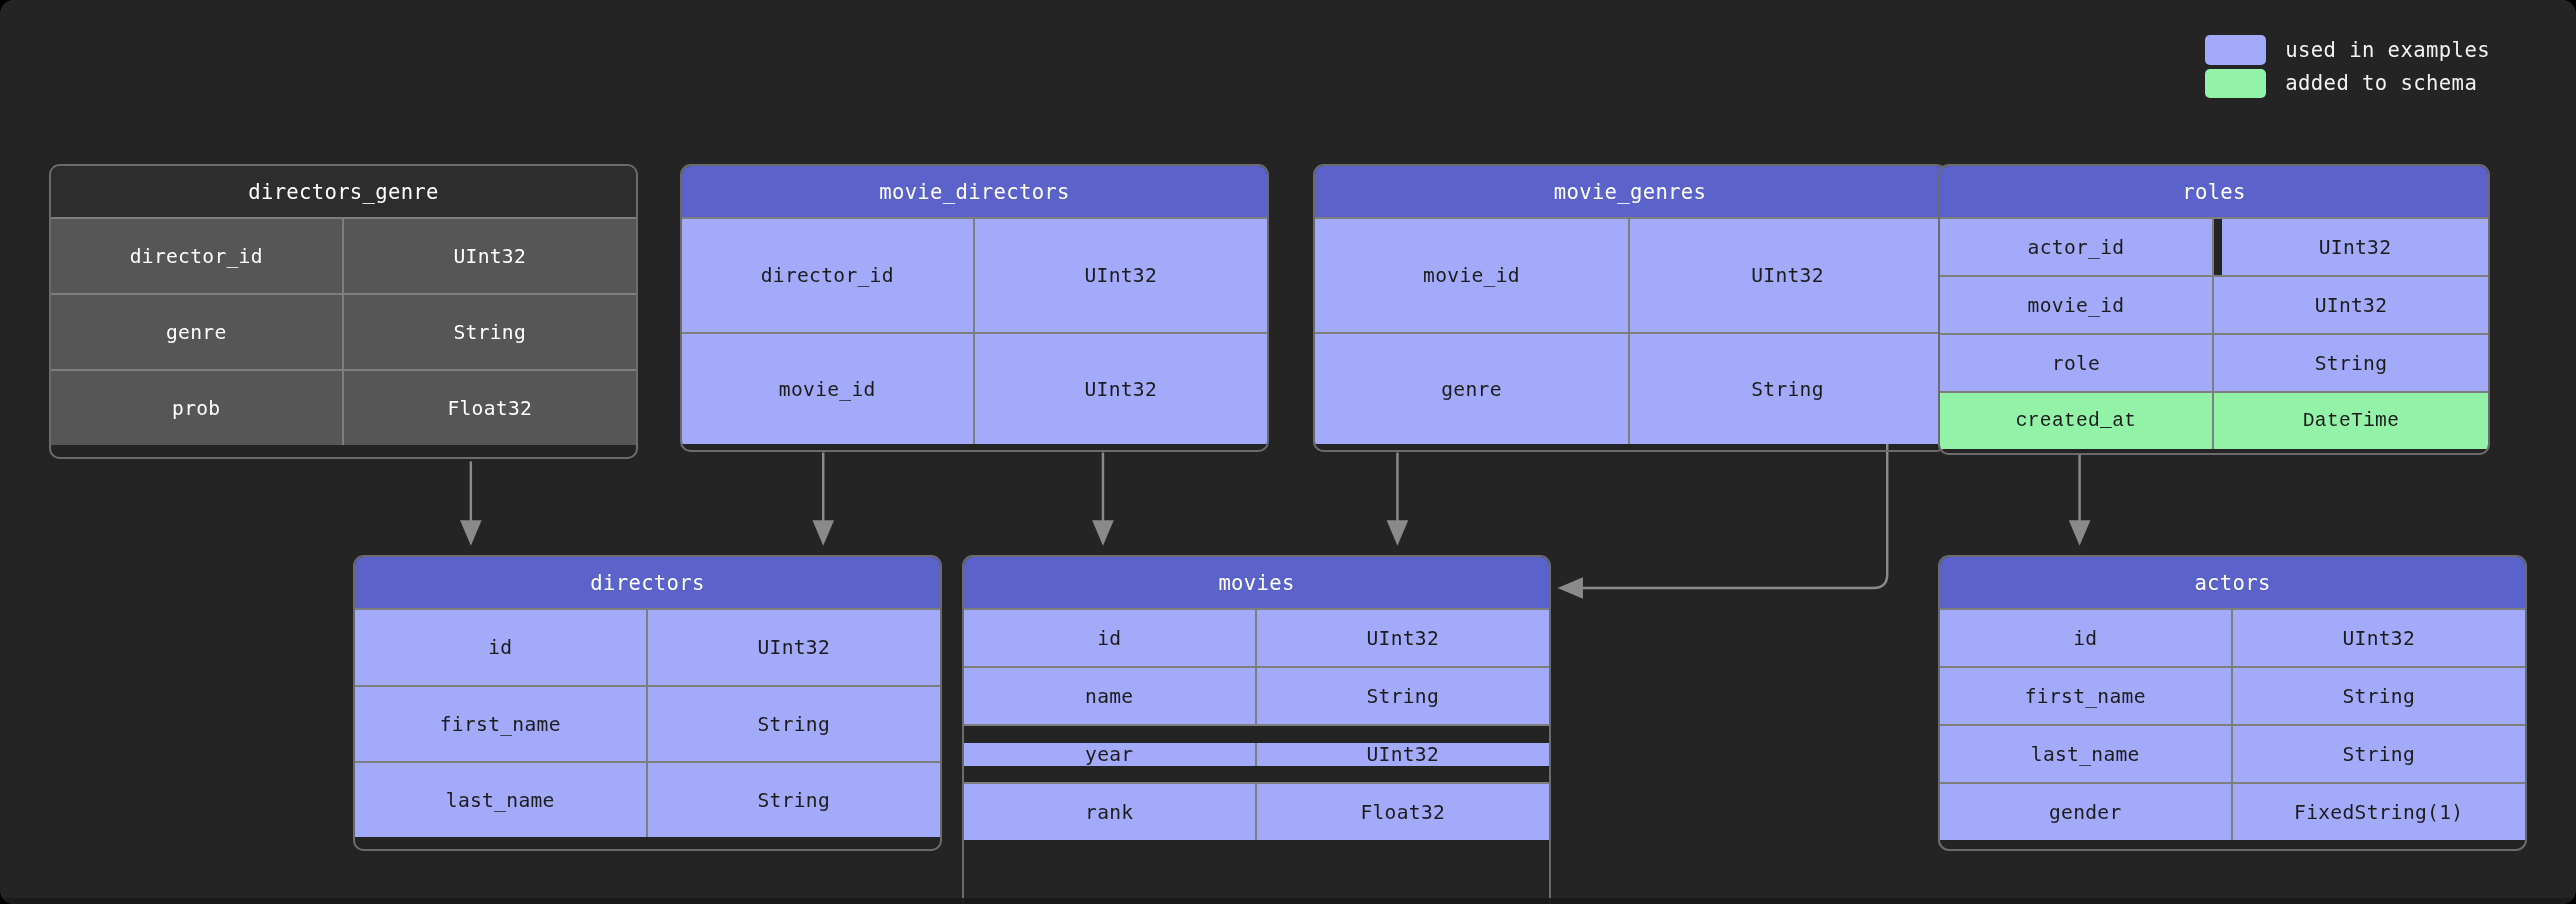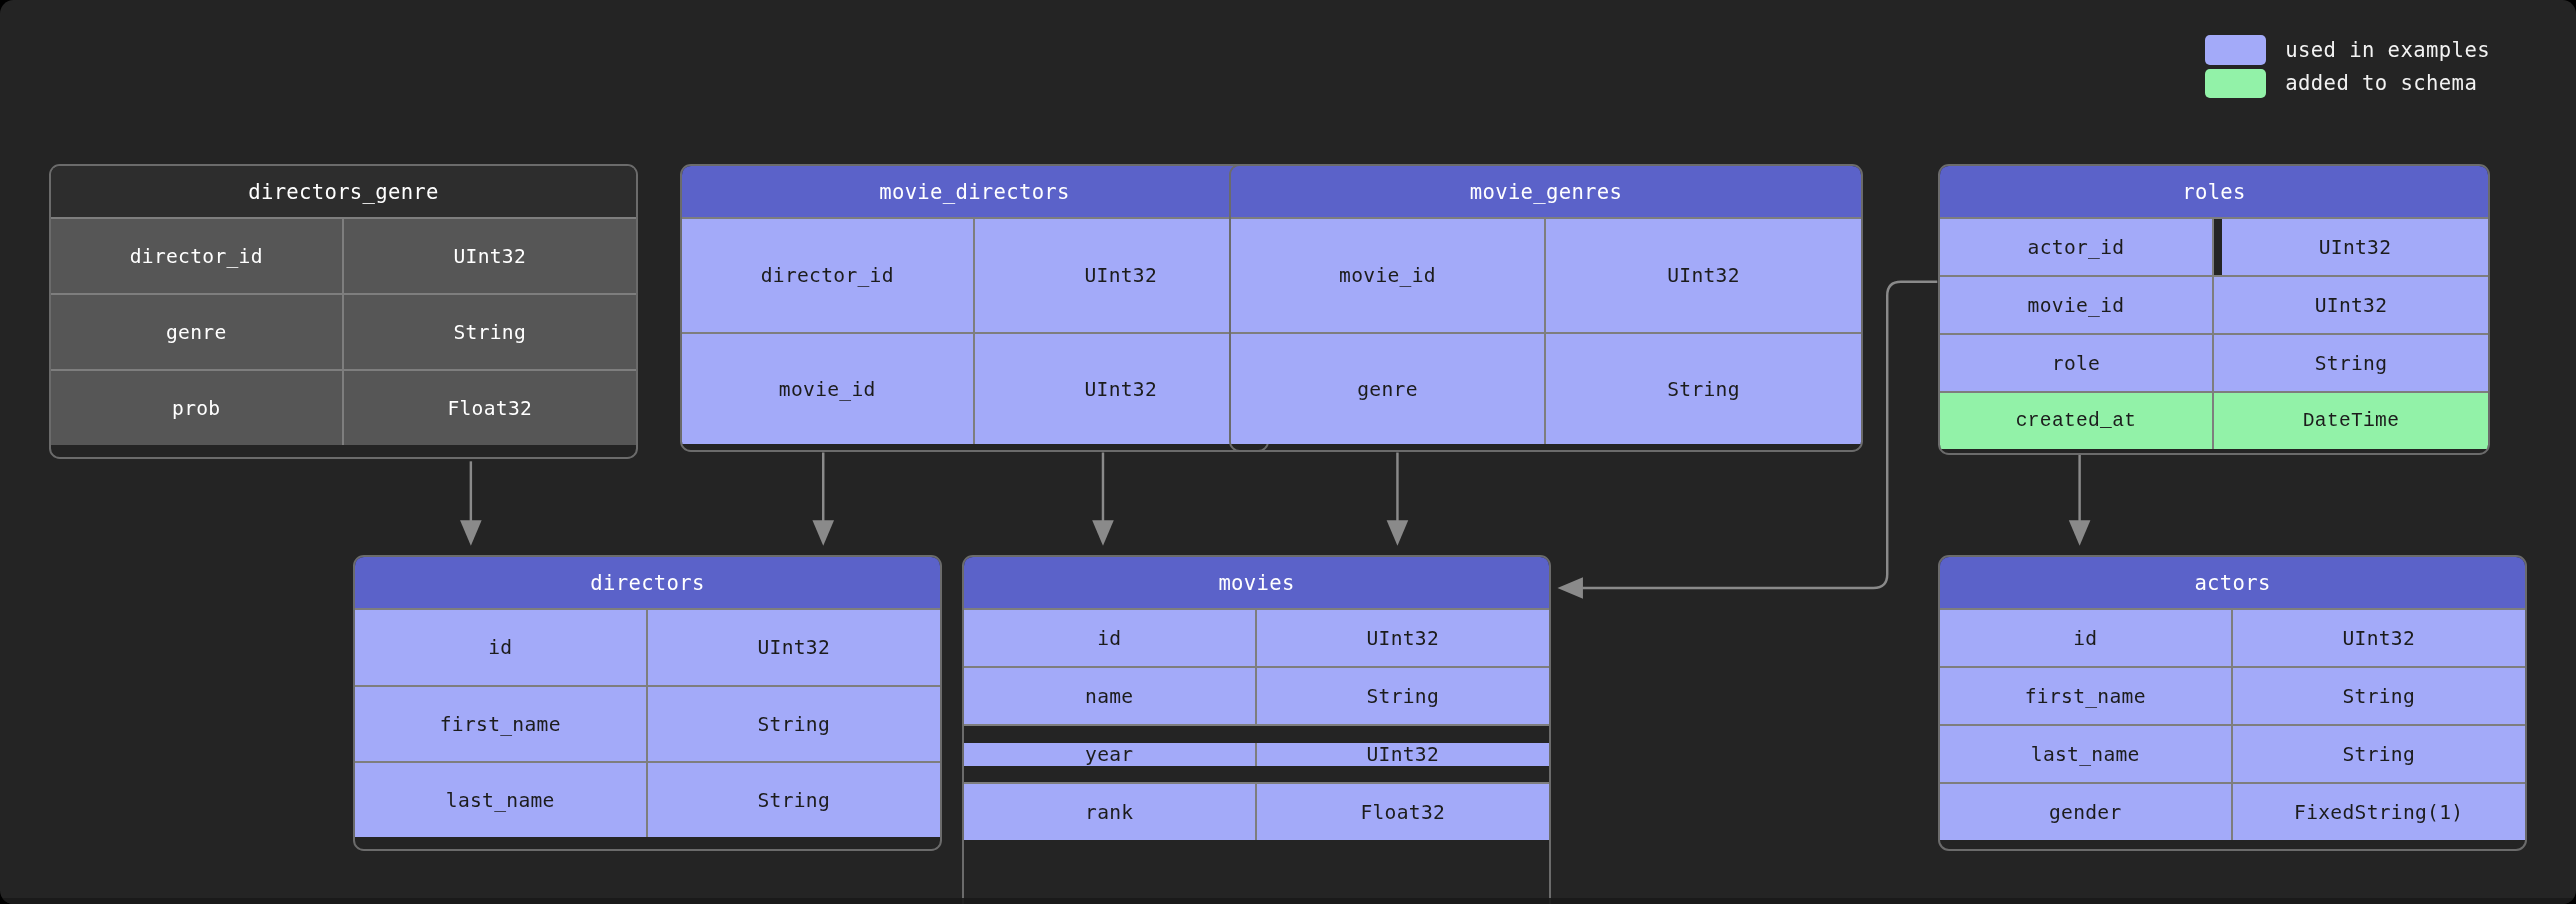--- a/index.html
+++ b/index.html
@@ -183,21 +183,21 @@
     <div class="table-row" style="height:113px;">
       <div class="cell cell-name">director_id</div>
       <div class="cell cell-type">UInt32</div>
     </div>
     <div class="table-row" style="height:110px;">
       <div class="cell cell-name">movie_id</div>
       <div class="cell cell-type">UInt32</div>
     </div>
   </div>
 
-  <div class="table t-blue" style="left:1229px; top:164px; width:634px; height:288px;">
+  <div class="table t-blue" style="left:1313px; top:164px; width:634px; height:288px;">
     <div class="table-header">movie_genres</div>
     <div class="table-row" style="height:113px;">
       <div class="cell cell-name">movie_id</div>
       <div class="cell cell-type">UInt32</div>
     </div>
     <div class="table-row" style="height:110px;">
       <div class="cell cell-name">genre</div>
       <div class="cell cell-type">String</div>
     </div>
   </div>

